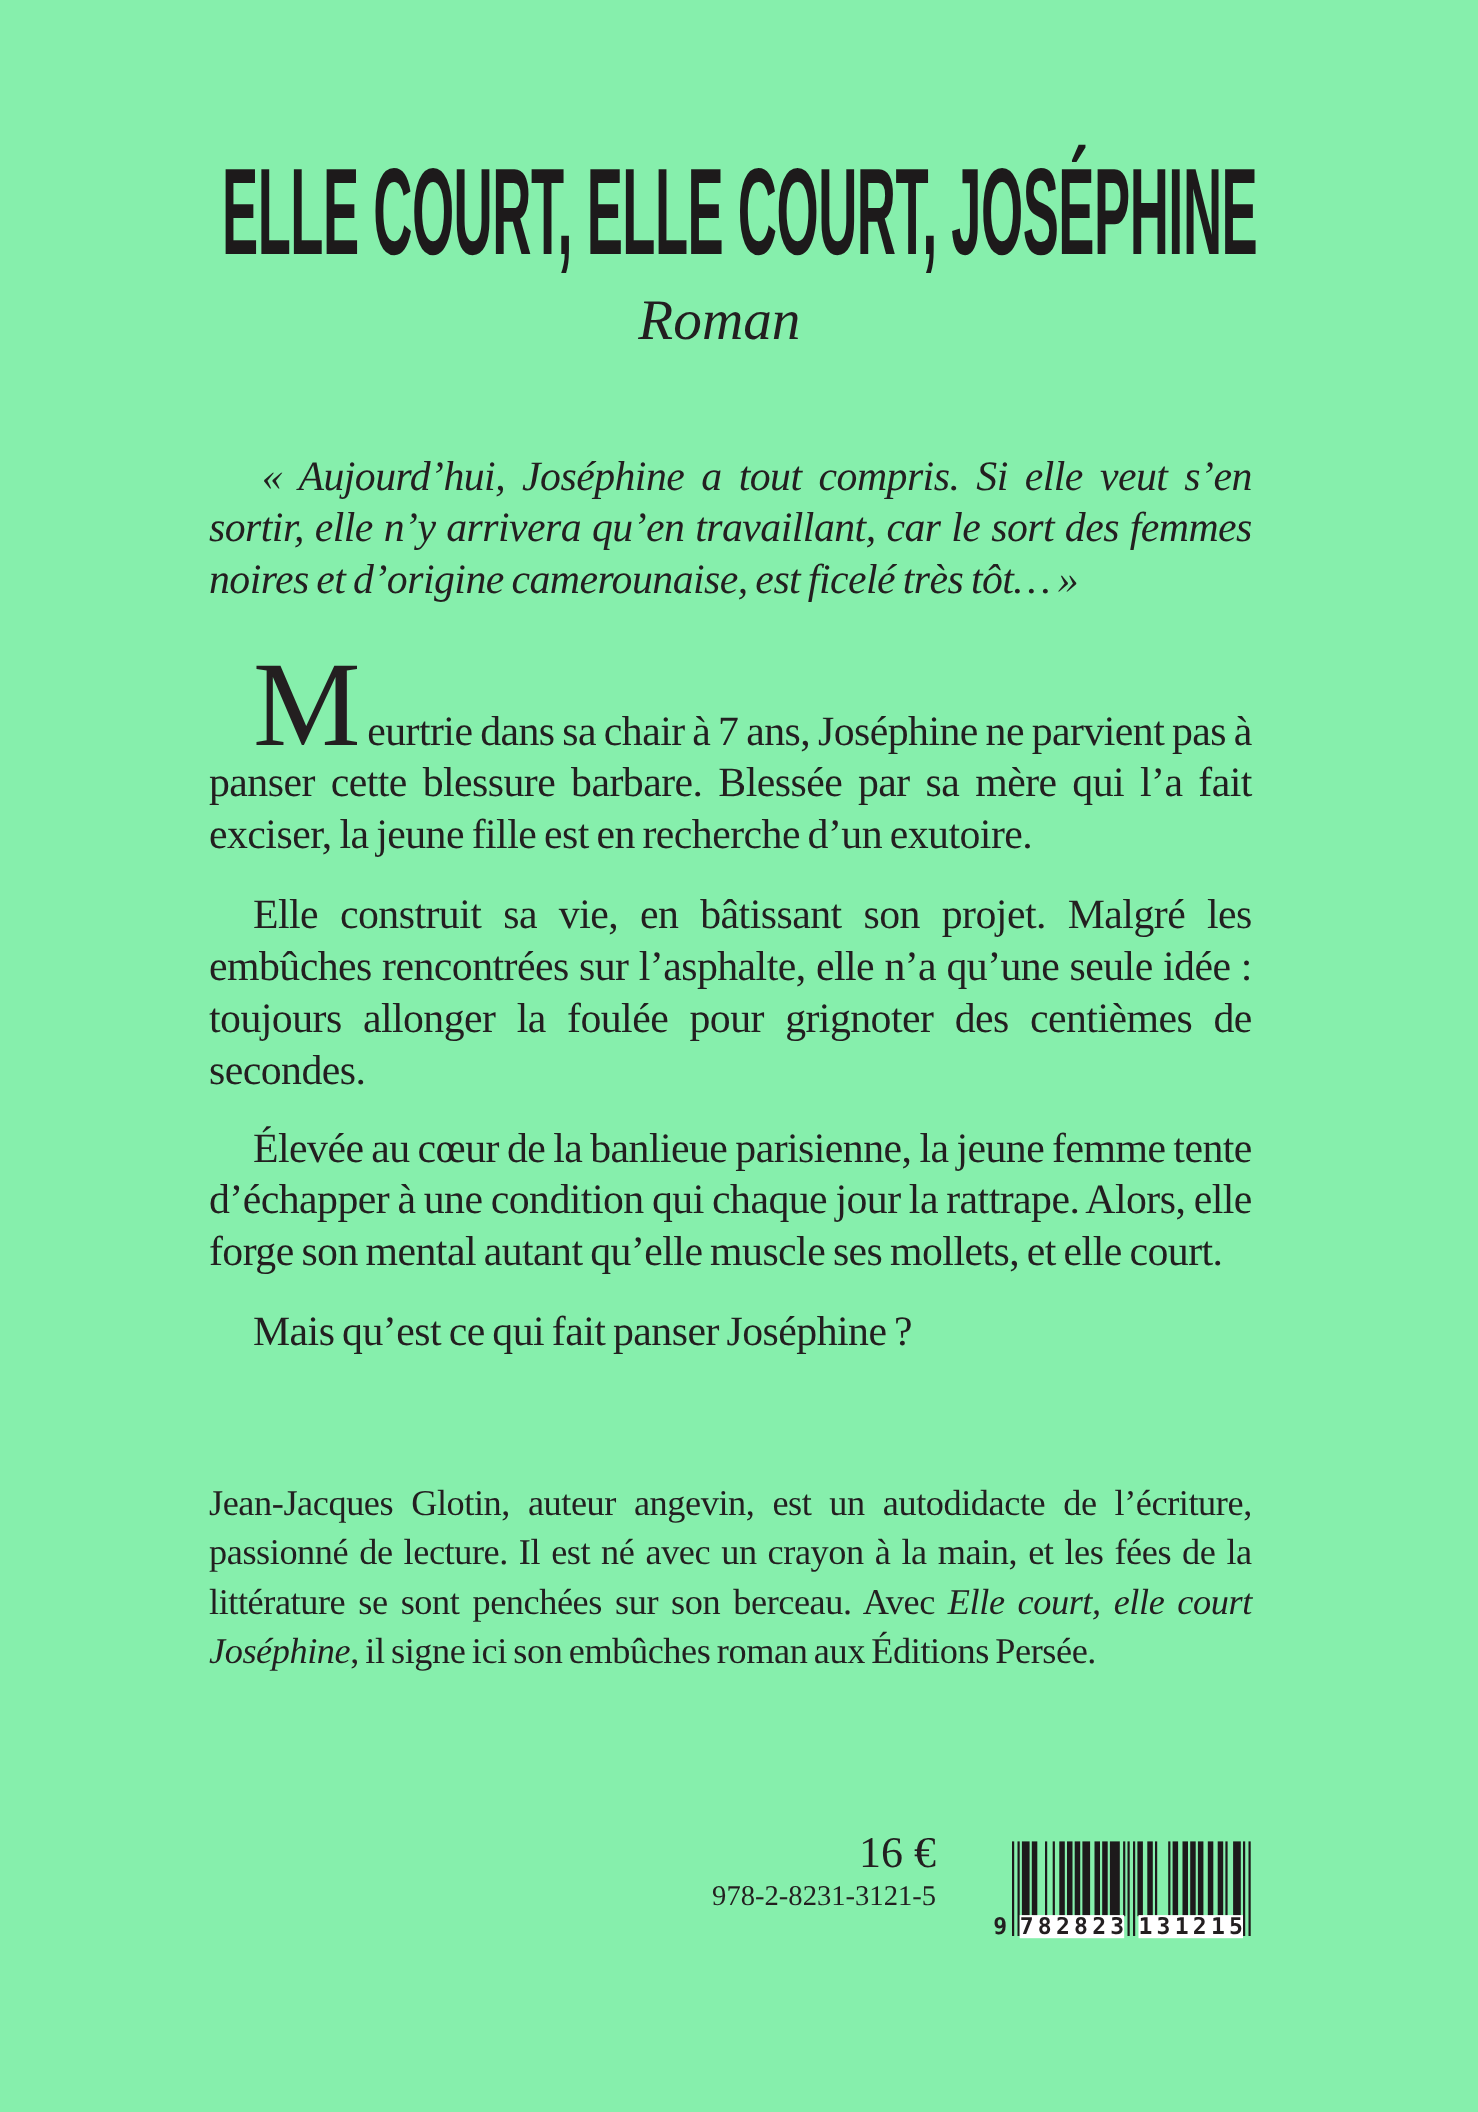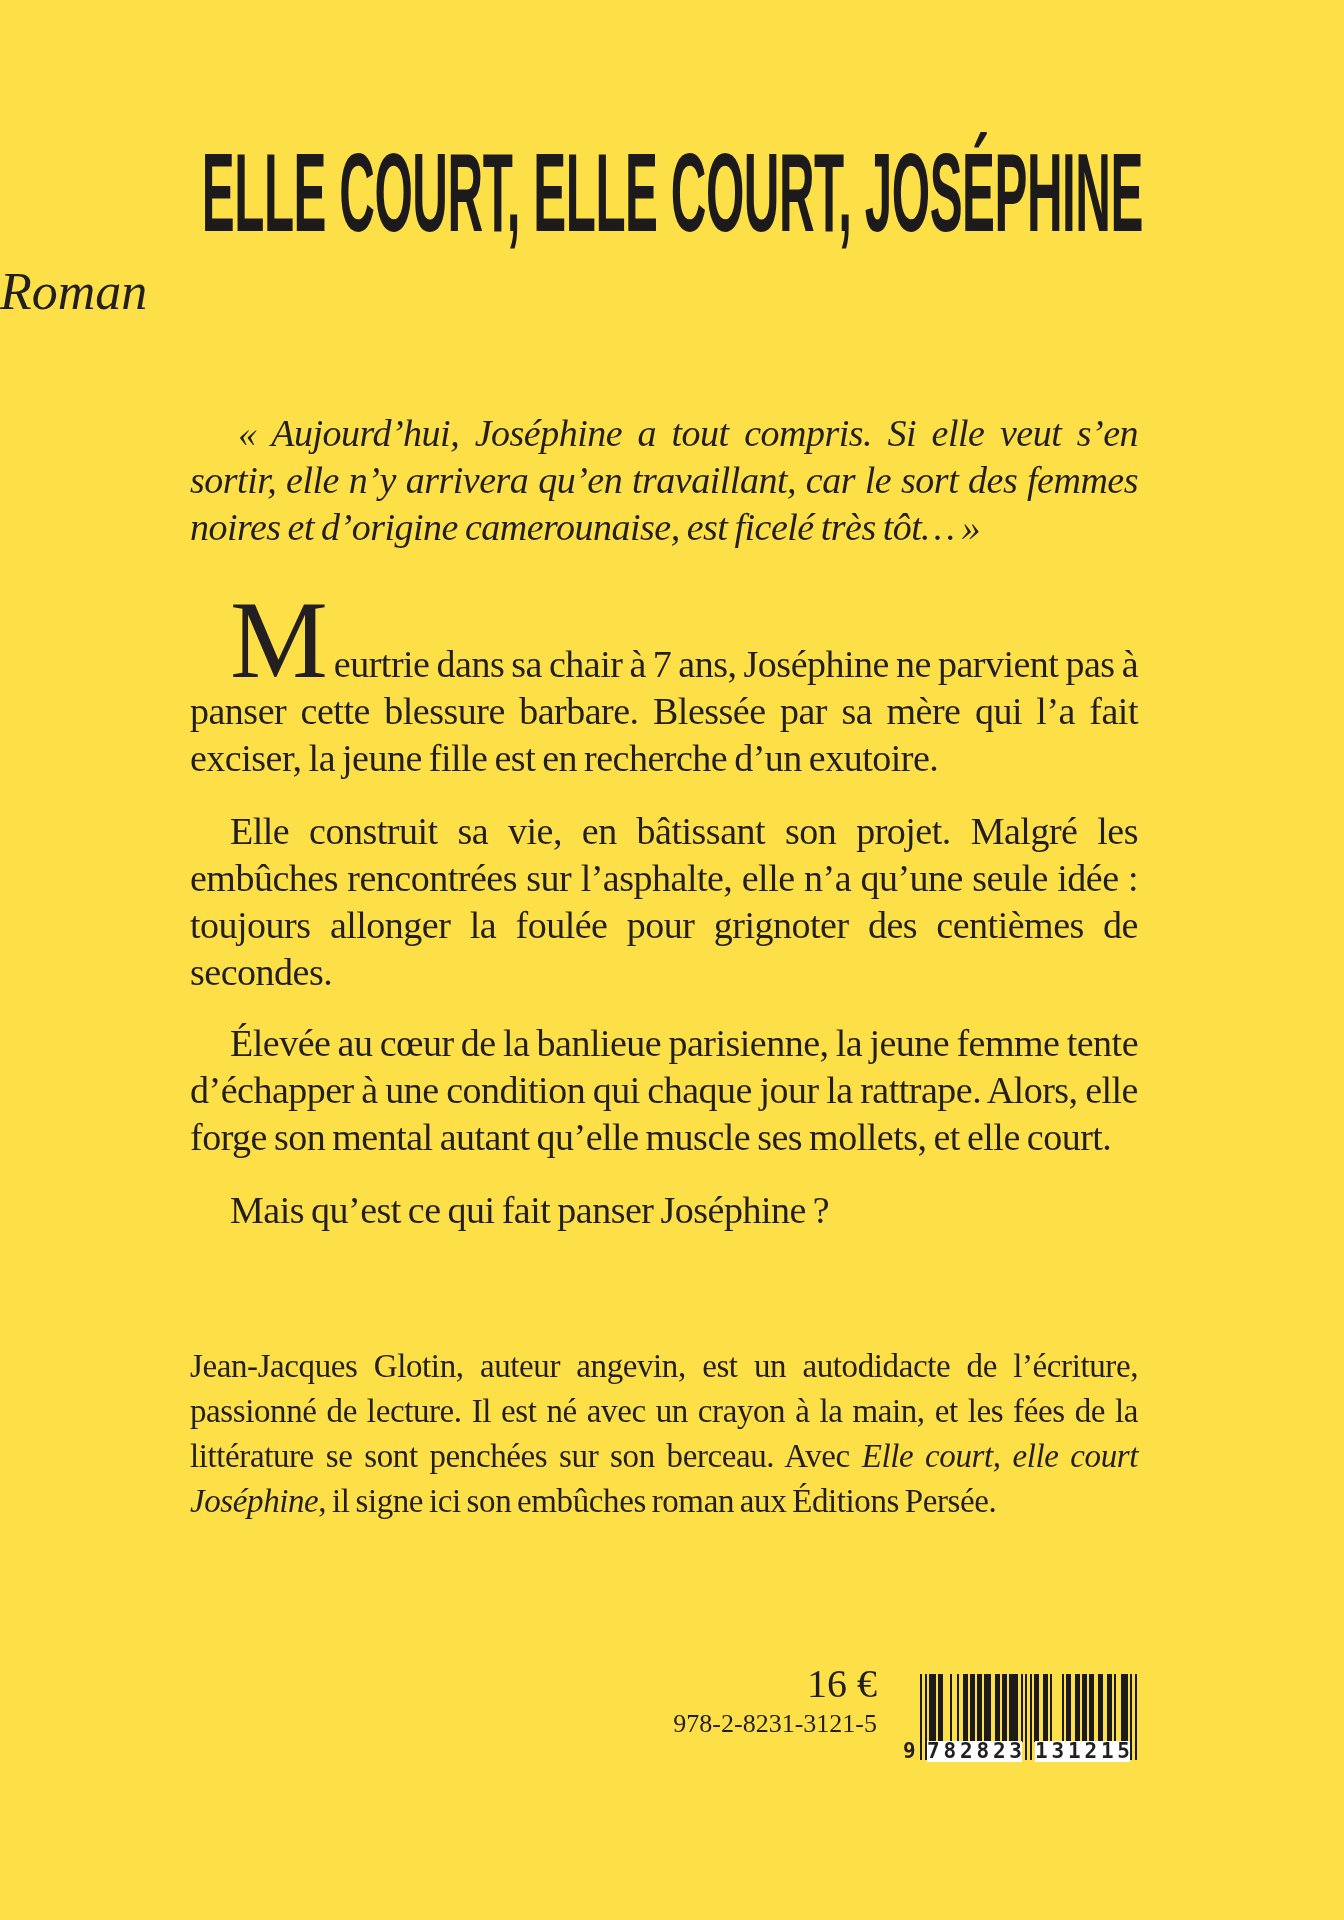--- a/index.html
+++ b/index.html
@@ -1,49 +1,49 @@
 <!DOCTYPE html>
 <html><head>
 <meta charset="utf-8">
 <style>
   html,body{margin:0;padding:0;background:#ffffff;}
   body{width:1344px;height:1920px;position:relative;overflow:hidden;
        font-family:"Liberation Serif", serif;color:#231f20;}
-  .page{position:absolute;inset:0;background:#fde047;}
+  .page{position:absolute;inset:0;background:#86efac;}
 
   
   .title-wrap{position:absolute;top:148px;left:0;width:1344px;
               display:flex;justify-content:center;overflow:visible;}
   .title{margin:0;font-family:"Liberation Sans", sans-serif;font-weight:700;
          font-size:112px;line-height:90px;letter-spacing:-1px;white-space:nowrap;
          transform:scaleX(0.44);transform-origin:center top;color:#1d1a1b;}
 
   .subtitle{position:absolute;top:262px;left:0;width:1308px;margin:0;
-            font-style:italic;font-size:52px;line-height:60px;
+            text-align:center;font-style:italic;font-size:52px;line-height:60px;
             color:#231f20;}
 
   
   .column{position:absolute;left:190px;top:410px;width:948px;}
   .column p{margin:0;text-align:justify;font-size:38px;line-height:47px;
             letter-spacing:-0.5px;word-spacing:-2px;}
   .quote{font-style:italic;text-indent:48px;}
   .body-p{text-indent:40px;}
   .p1{margin-top:89px !important;text-indent:40px;}
   .p2{margin-top:24px !important;}
   .p3{margin-top:26px !important;}
   .p4{margin-top:26px !important;}
   .bigcap{font-size:110px;line-height:0;letter-spacing:0;word-spacing:0;
           margin-right:6px;}
   .bio{margin-top:110px !important;font-size:33px !important;
        line-height:45px !important;letter-spacing:-0.4px !important;
        word-spacing:-2px !important;text-indent:0;}
   .bio .it{font-style:italic;}
 
   
-  .footer-block{position:absolute;top:1662px;right:467px;text-align:right;}
+  .footer-block{position:absolute;top:1662px;right:493px;text-align:right;}
   .footer-block p{margin:0;}
   .price{font-size:40px;line-height:44px;}
   .isbn{font-size:26px;line-height:36px;}
   .website{font-size:33px;line-height:37px;font-style:italic;}
 
   
   .barcode{position:absolute;left:920px;top:1674px;width:217px;height:92px;}
   .bars{position:absolute;left:0;top:0;width:217px;height:86px;}
   .bar{position:absolute;top:0;height:68px;background:#1d1a1b;}
   .bar.guard{height:86px;}

